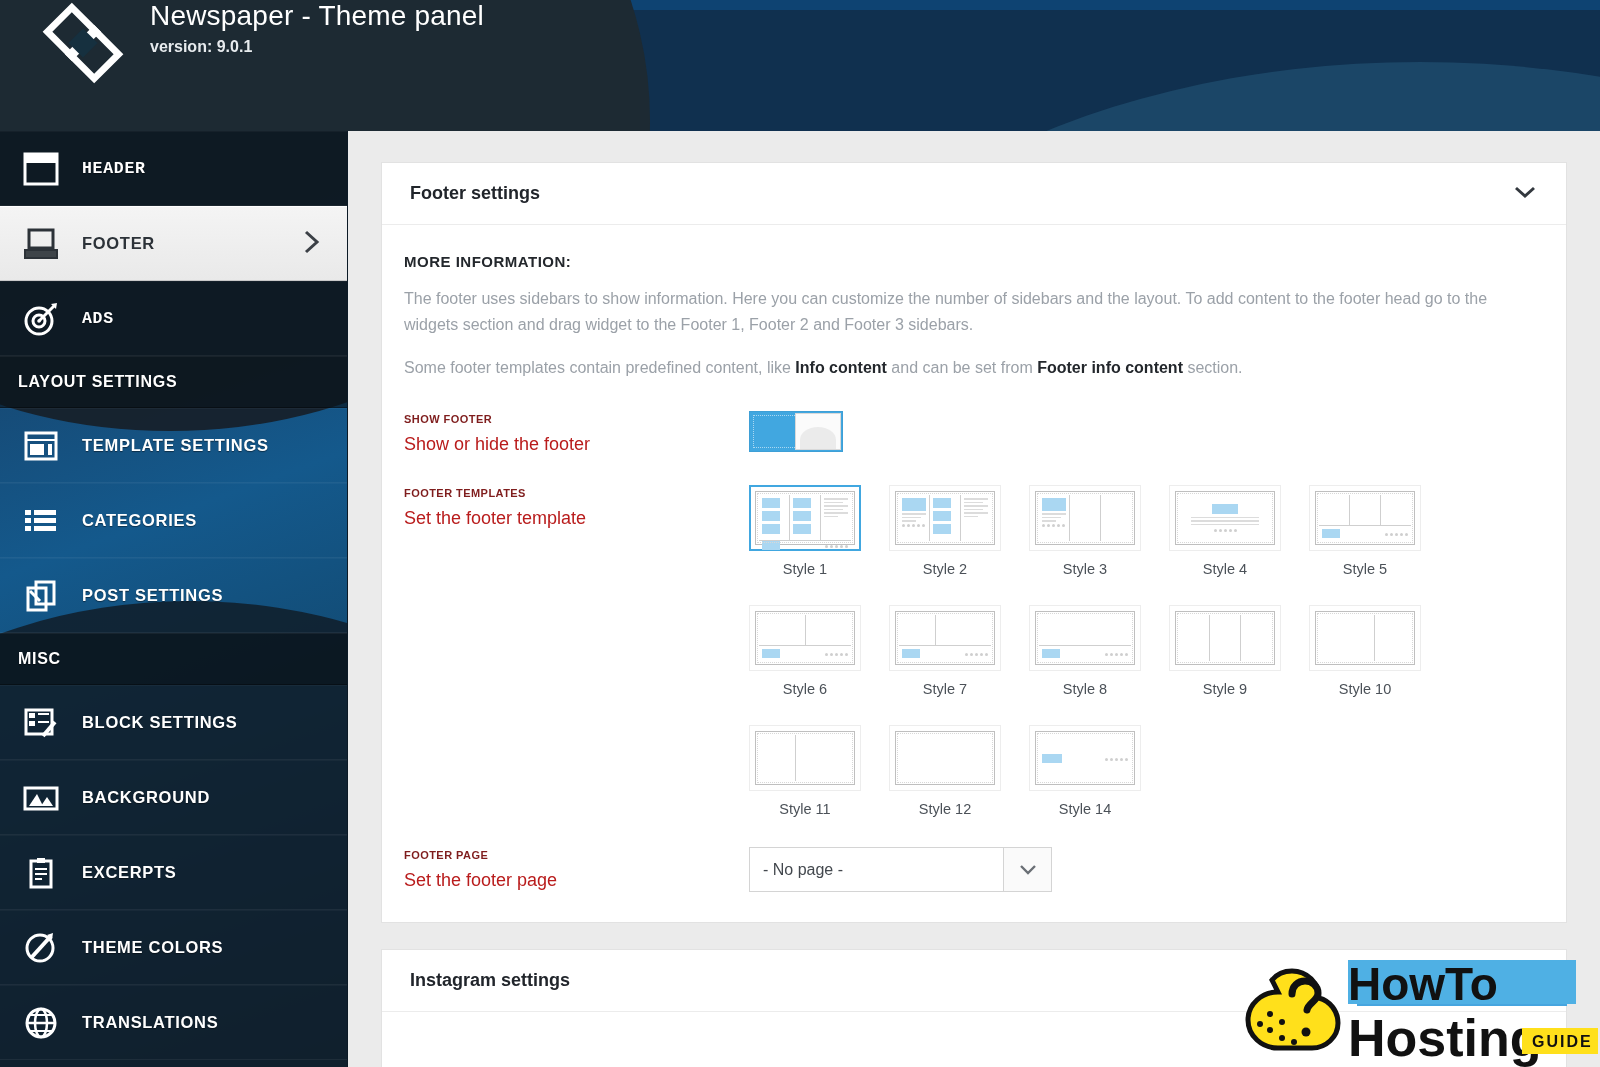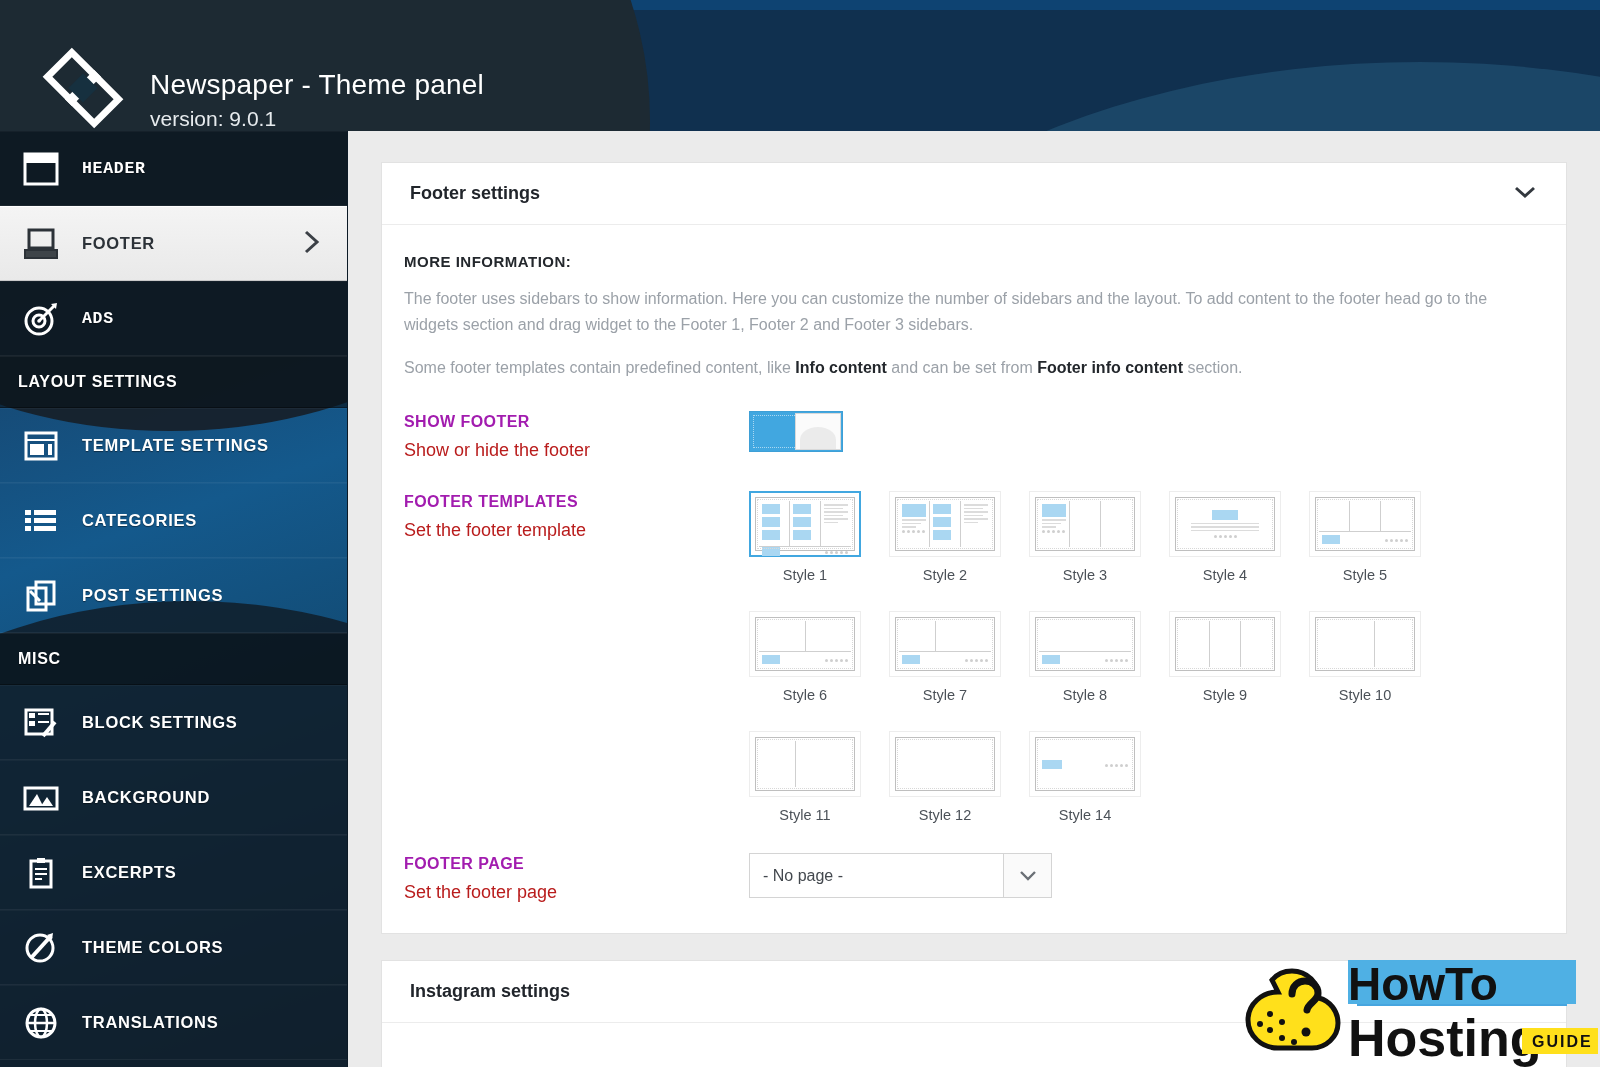--- a/index.html
+++ b/index.html
@@ -21,27 +21,27 @@
   }
   .topbar .curve-dark {
     position: absolute; left: -420px; top: -330px; width: 1070px; height: 900px;
     background: #1d2a33; border-radius: 50%;
   }
   .topbar .curve-light {
     position: absolute; left: 770px; top: 62px; width: 1300px; height: 760px;
     background: #1d4a6b; border-radius: 50%; opacity: .85;
   }
   .topbar .hdr-inner {
-    position: absolute; left: 0; top: 0; display: flex; align-items: flex-end;
+    position: absolute; left: 0; top: 0; display: flex; align-items: flex-start;
     height: 131px; padding-left: 40px; z-index: 3;
   }
   .logo-mark { width: 86px; height: 86px; flex: 0 0 86px; }
   .hdr-text { margin-left: 24px; }
   .hdr-title { color: #fff; font-size: 28px; font-weight: 400; letter-spacing: .2px; }
-  .hdr-ver { color: #e7ebee; font-size: 21px; margin-top: 6px; }
+  .hdr-ver { color: #e7ebee; font-size: 16px; margin-top: 6px; font-weight: bold; }
 
   
   .sidebar {
     position: absolute; left: 0; top: 131px; width: 348px; bottom: 0;
     background: linear-gradient(160deg,#1a3e5c 0%,#17456e 18%,#14598c 42%,#124b74 62%,#122f46 85%,#121f2c 100%);
     overflow: hidden; border-right: 1px solid #0c1a26;
   }
   .sb-blob1 { position: absolute; left: -180px; top: -120px; width: 700px; height: 420px;
     background: #16212b; border-radius: 50%; opacity: .95; }
   .sb-blob2 { position: absolute; left: -260px; top: 470px; width: 900px; height: 700px;
@@ -85,21 +85,21 @@
   .panel-title { font-size: 18px; color: #21252b; font-weight: bold; }
   .panel-head .chev-down { margin-left: auto; }
   .panel-body { padding: 28px 28px 30px 22px; }
 
   .more-title { font-size: 15px; font-weight: bold; color: #23272c; letter-spacing: .5px; }
   .more-p { margin-top: 16px; font-size: 16px; line-height: 1.65; color: #9ba1a8; max-width: 1090px; }
   .more-p b { color: #23272c; font-weight: bold; }
 
   .row { display: flex; margin-top: 30px; }
   .row-label { width: 345px; flex: 0 0 345px; padding-top: 2px; }
-  .row-label .t { font-size: 16px; font-weight: bold; color: #a21caf; letter-spacing: .45px; }
+  .row-label .t { font-size: 11px; font-weight: bold; color: #7f1d1d; letter-spacing: .45px; }
   .row-label .s { font-size: 18px; color: #b91c1c; margin-top: 9px; }
   .row-ctrl { flex: 1; }
 
   
   .toggle { width: 94px; height: 41px; background: #41a7e0; border: 1px solid #3e9fd6;
             position: relative; cursor: pointer; }
   .toggle:before { content: ""; position: absolute; inset: 3px; border: 1px dotted rgba(255,255,255,.55); }
   .toggle .knob { position: absolute; right: 1px; top: 1px; width: 46px; height: 37px;
     background: #fbfbfb; border: 1px solid #d9d9d9; overflow: hidden; }
   .toggle .knob:after {

